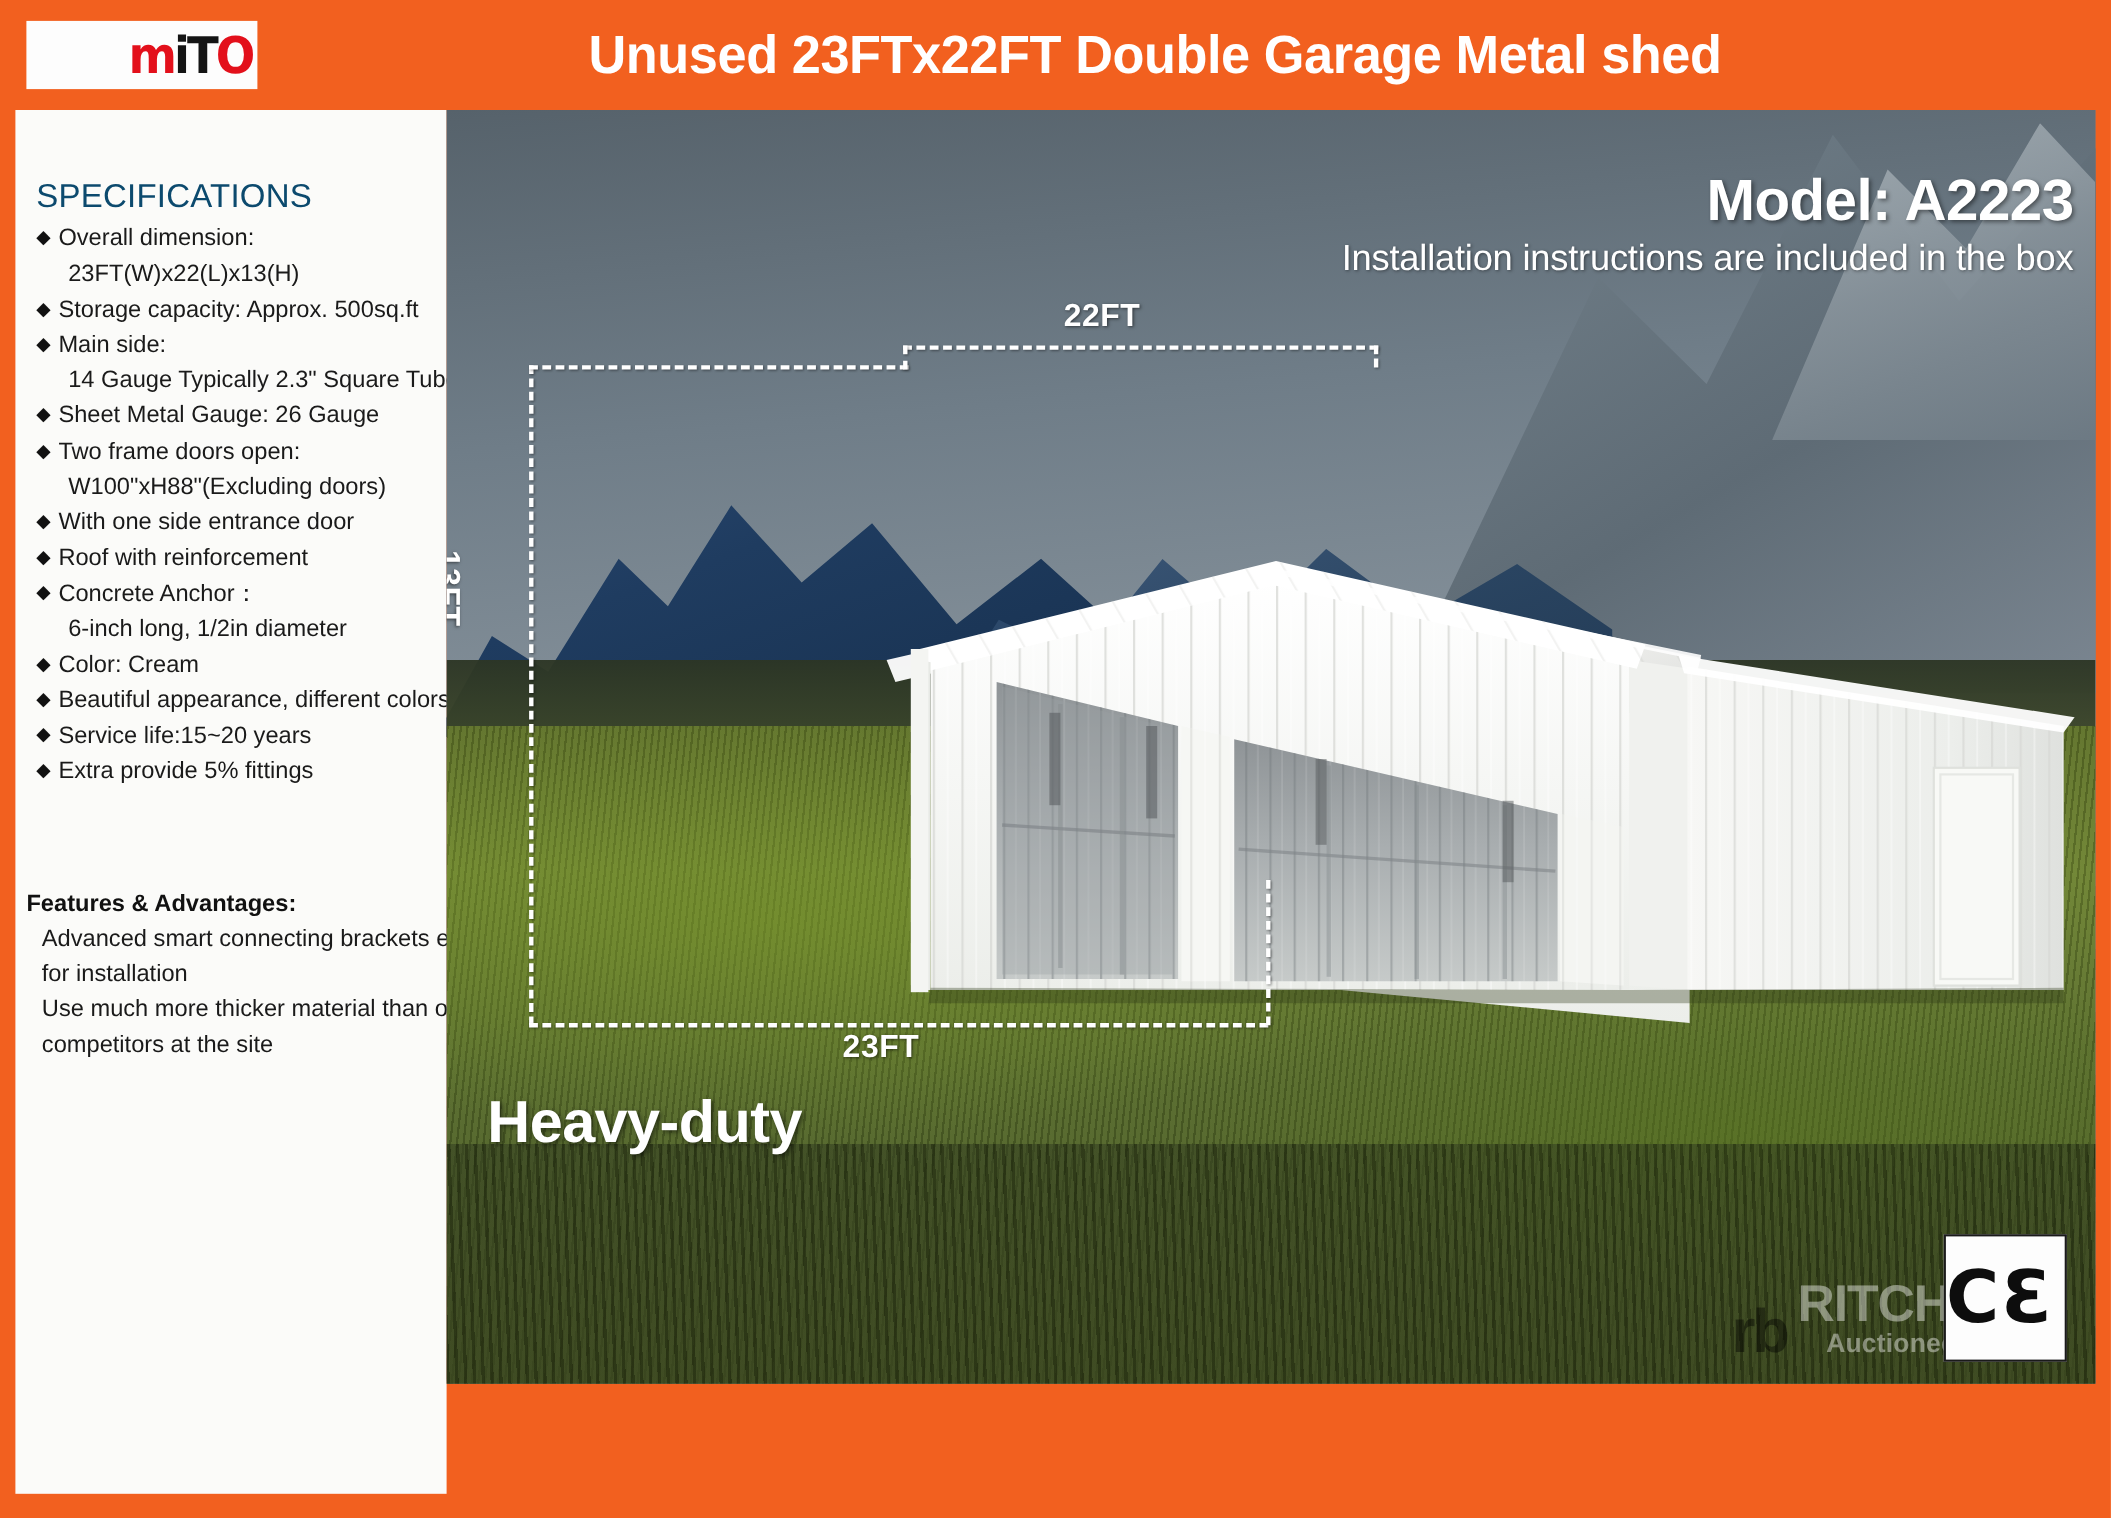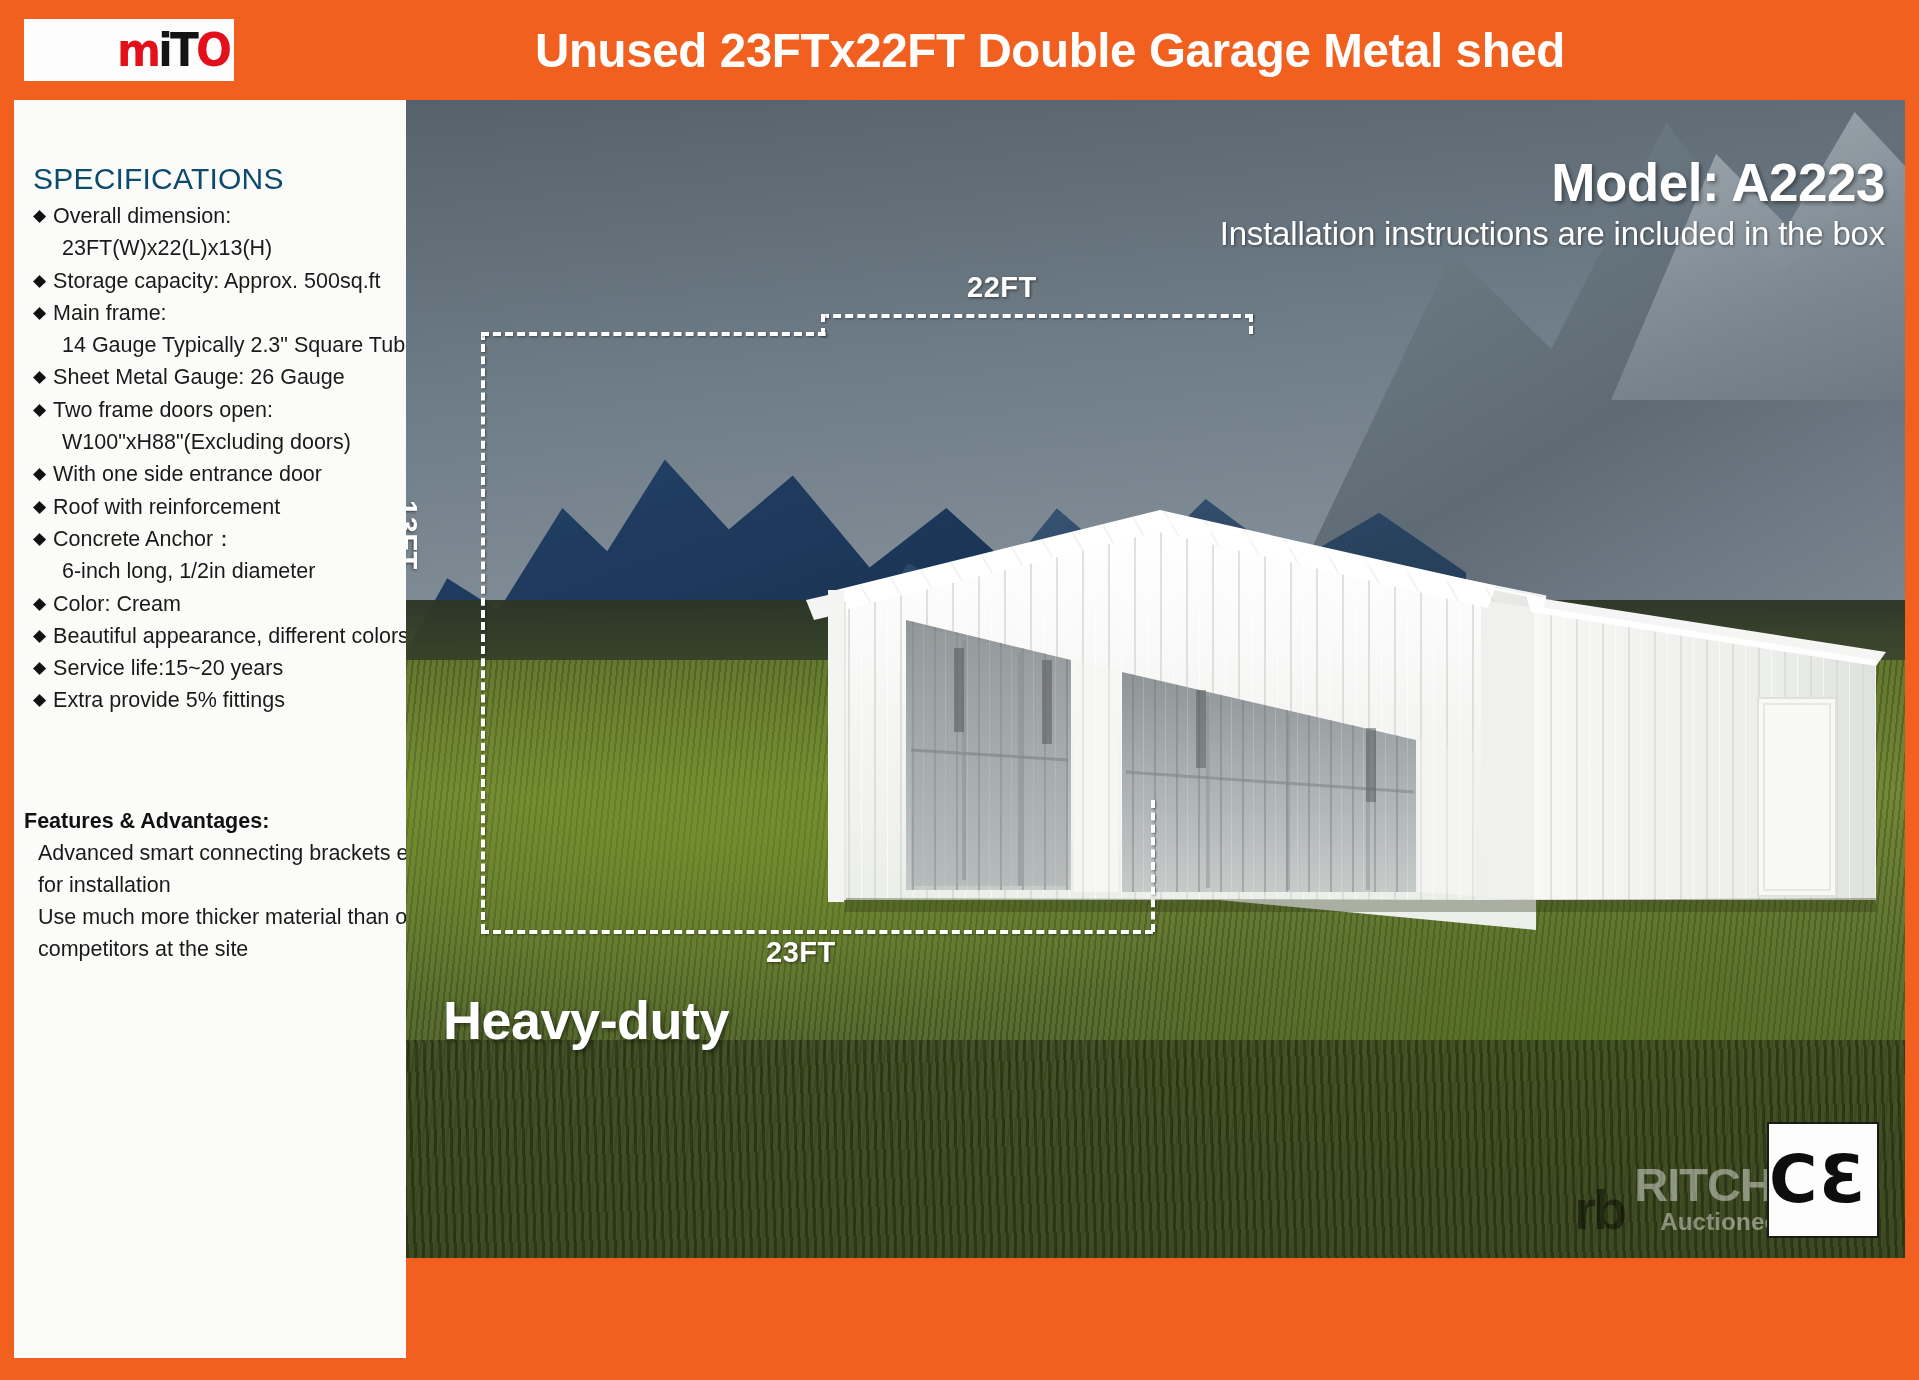--- a/index.html
+++ b/index.html
@@ -311,21 +311,21 @@
           <span class="bullet">◆</span>
           <span>Overall dimension:</span>
         </div>
         <div class="spec-sub">23FT(W)x22(L)x13(H)</div>
         <div class="spec-item">
           <span class="bullet">◆</span>
           <span>Storage capacity: Approx. 500sq.ft</span>
         </div>
         <div class="spec-item">
           <span class="bullet">◆</span>
-          <span>Main frame:</span>
+          <span>Main side:</span>
         </div>
         <div class="spec-sub">14 Gauge Typically 2.3" Square Tube</div>
         <div class="spec-item">
           <span class="bullet">◆</span>
           <span>Sheet Metal Gauge: 26 Gauge</span>
         </div>
         <div class="spec-item">
           <span class="bullet">◆</span>
           <span>Two frame doors open:</span>
         </div>

